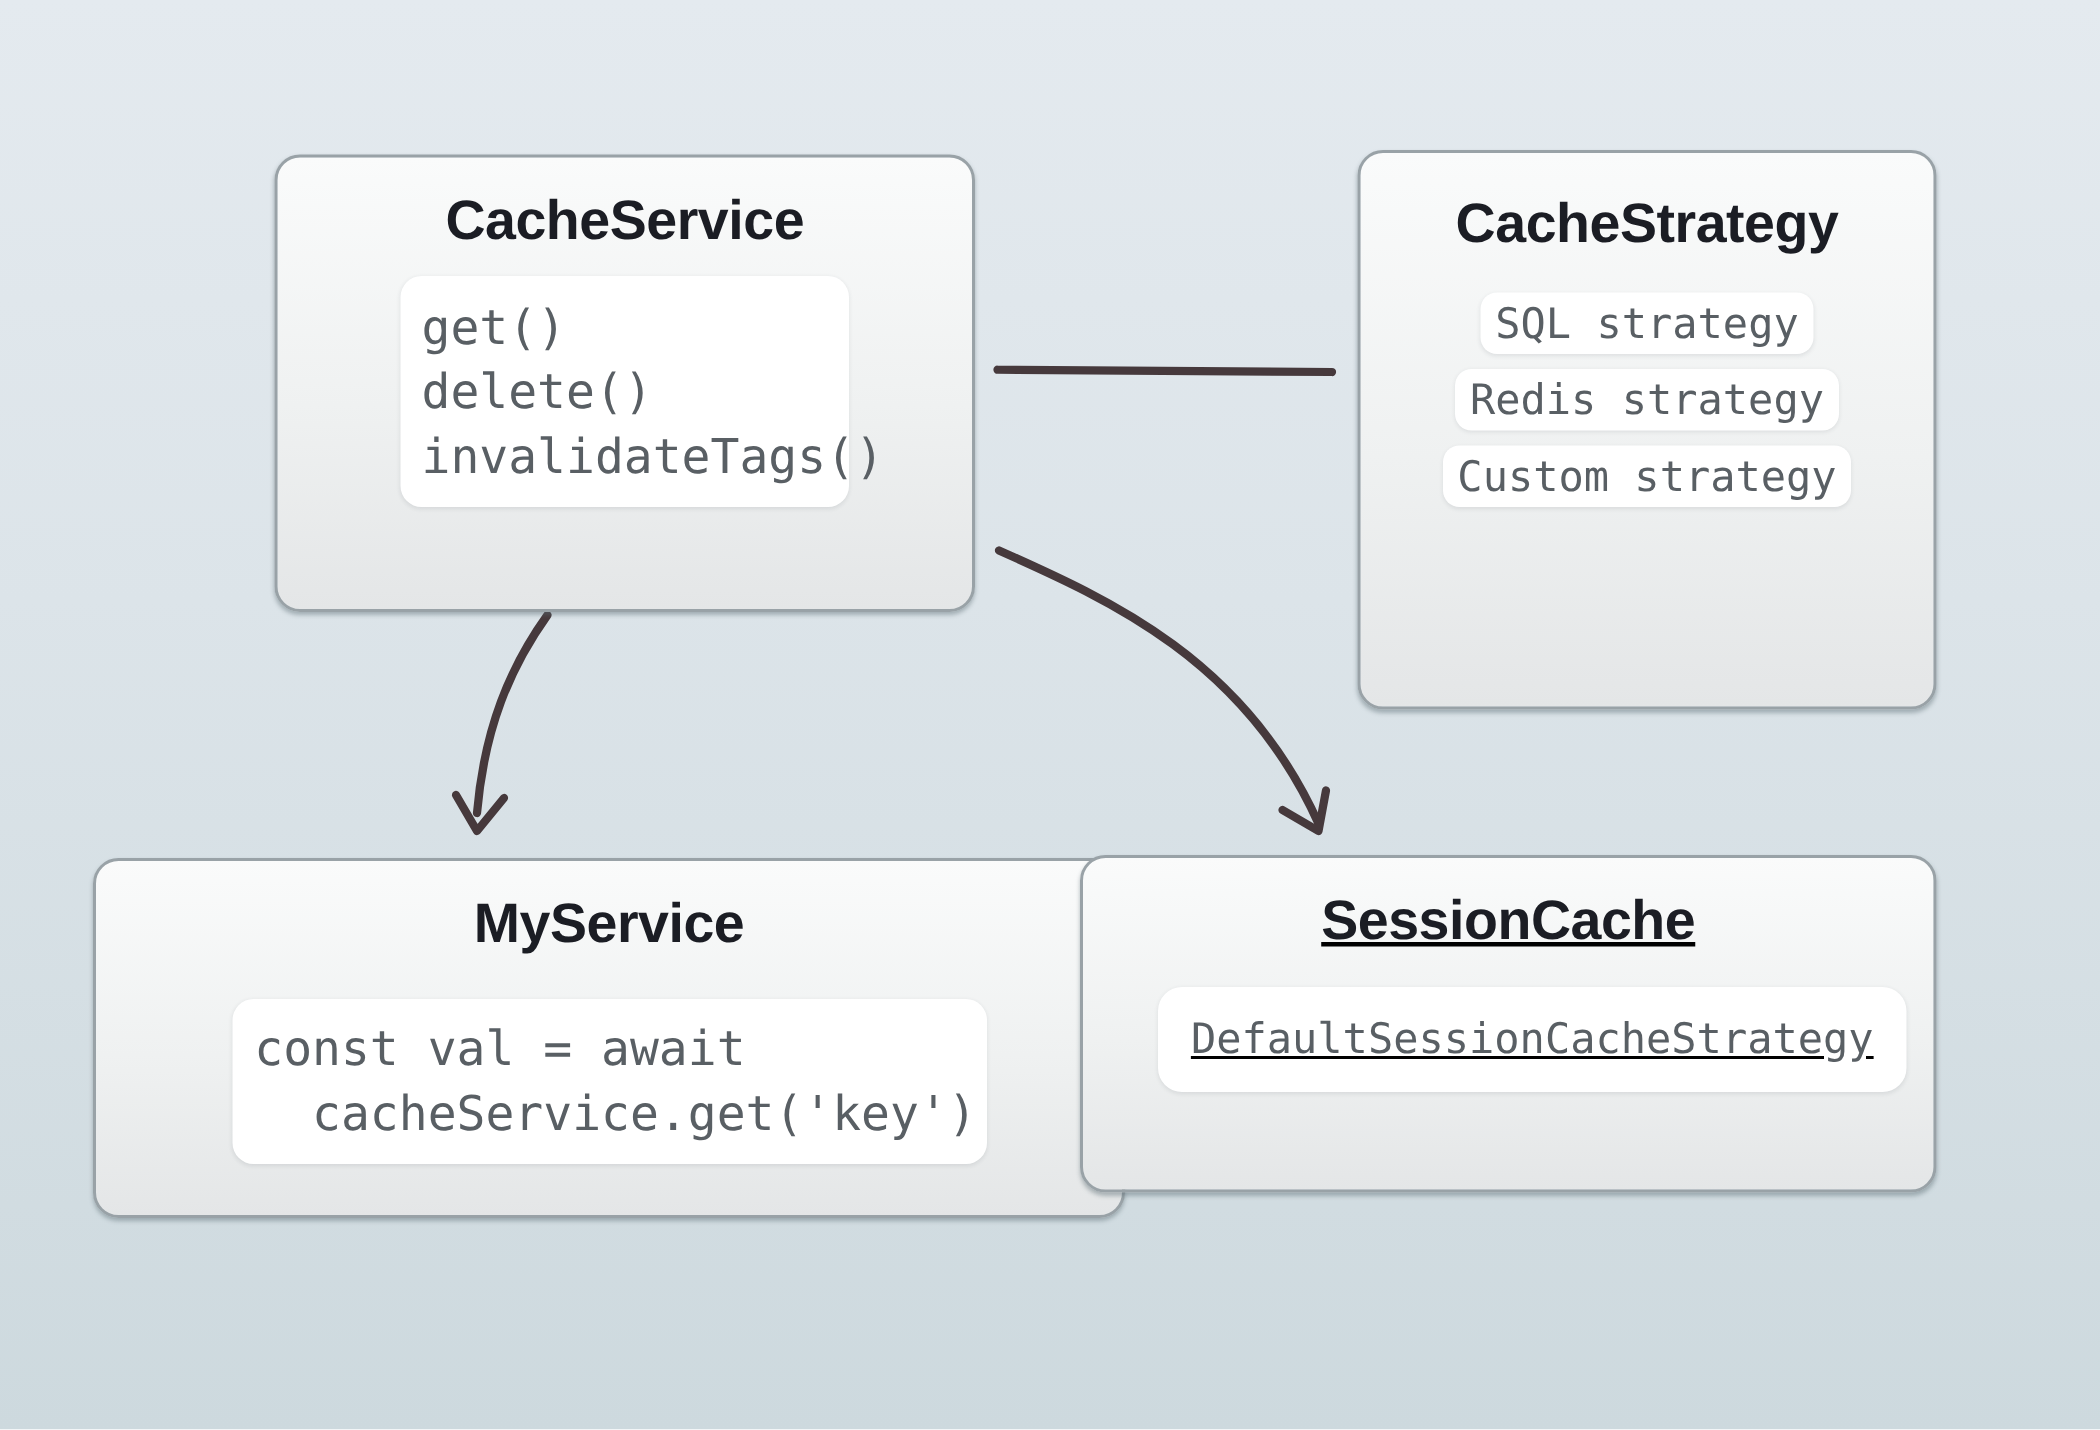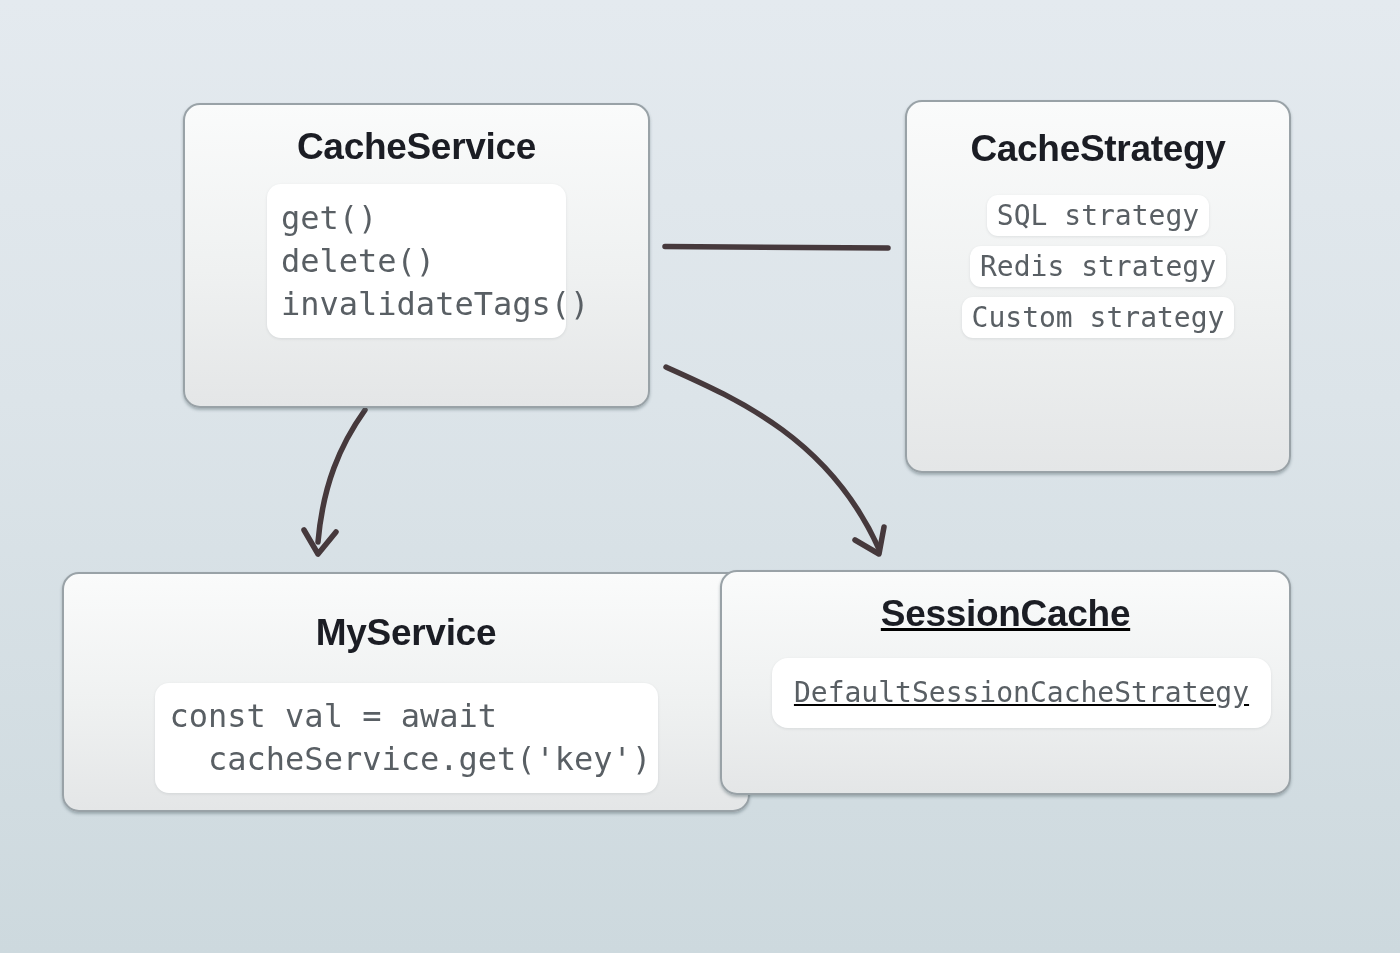--- a/index.html
+++ b/index.html
@@ -62,21 +62,21 @@
 
   
   #node-cache-service{left:183px;top:103px;width:467px;height:305px;padding-top:20px;}
   #node-cache-service .code-panel{margin-top:15px;width:299px;padding:13px 0 12px 14px;}
 
   
   #node-cache-strategy{left:905px;top:100px;width:386px;height:373px;padding-top:25px;}
   .pill-stack{margin-top:24px;display:flex;flex-direction:column;align-items:center;gap:10px;}
 
   
-  #node-my-service{left:62px;top:572px;width:688px;height:240px;padding-top:37px;}
+  #node-my-service{left:62px;top:572px;width:688px;height:240px;padding-top:20px;}
   #node-my-service .code-panel{margin-top:28px;width:503px;padding:12px 0 12px 15px;}
 
   
   #node-session-cache{left:720px;top:570px;width:571px;height:225px;padding-top:20px;text-decoration:underline;}
   .pill-large{
     margin-top:22px;height:70px;border-radius:16px;
     display:flex;align-items:center;justify-content:center;
     padding:0 22px;line-height:70px;margin-left:32px;
   }
 </style>

